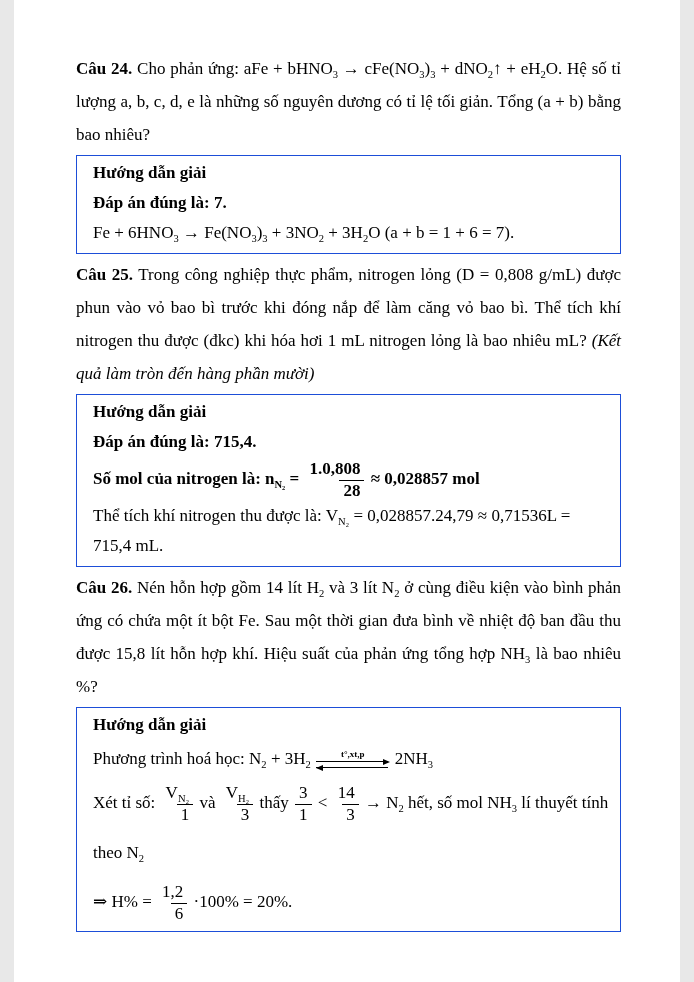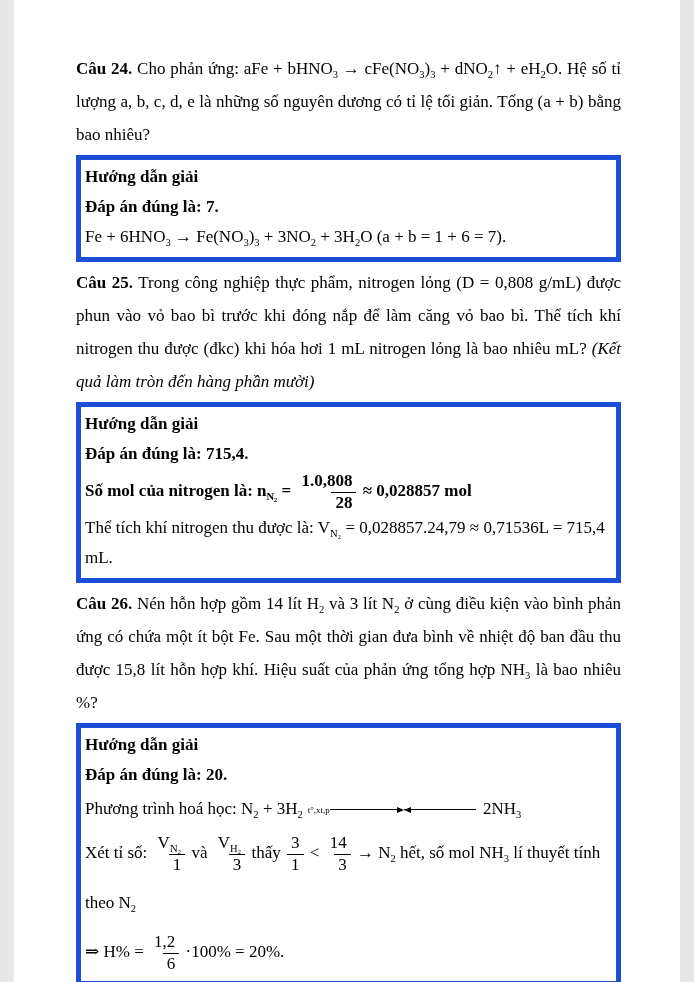--- a/index.html
+++ b/index.html
@@ -3,32 +3,32 @@
 <meta charset="utf-8">
 <style>
   html,body{margin:0;padding:0;background:#e8e8e8;}
   .page{
     width:666px;height:982px;background:#ffffff;box-sizing:border-box;
     padding:52px 59px 0 62px;margin:0 auto;
     font-family:"Liberation Serif","DejaVu Serif",serif;
     color:#000;font-size:17px;position:relative;overflow:hidden;
   }
   .para{text-align:justify;line-height:33px;margin:0;}
-  .hbox{border:5px solid #1d4ed8;margin:4px 0;padding:2px 8px 5px 4px;}
+  .hbox{border:1px solid #1d4ed8;margin:4px 0;padding:2px 8px 5px 16px;}
   .bl{line-height:30px;}
   .bold{font-weight:bold;}
   b{font-weight:bold;}
   i{font-style:italic;}
   sub{font-size:62%;line-height:0;}
   .frac{display:inline-flex;flex-direction:column;align-items:flex-end;
     vertical-align:middle;line-height:1.2;text-align:center;margin:0 2px;}
   .frac .num,.frac .den{padding:0 4px;}
   .frac .den{border-top:1px solid #000;}
-  .eqarrow{display:inline-flex;flex-direction:row;align-items:center;
-    vertical-align:middle;margin:0 5px;}
+  .eqarrow{display:inline-flex;flex-direction:column;align-items:center;
+    vertical-align:middle;margin:0 5px;font-weight:bold;}
   .eqlbl{font-size:9px;line-height:10px;font-family:"Liberation Serif","DejaVu Serif",serif;}
   .harrow{position:relative;width:74px;height:6px;}
   .harrow::before{content:"";position:absolute;left:0;right:2px;top:2px;height:1px;background:#000;}
   .harrow.right::after{content:"";position:absolute;right:0;top:0;width:0;height:0;
     border-top:3px solid transparent;border-bottom:3px solid transparent;border-left:7px solid #000;}
   .harrow.left::after{content:"";position:absolute;left:0;top:0;width:0;height:0;
     border-top:3px solid transparent;border-bottom:3px solid transparent;border-right:7px solid #000;}
 </style>
 </head>
 <body>
@@ -51,21 +51,20 @@
           <span class="num">1.0,808</span>
           <span class="den">28</span>
         </span><span><span> ≈ 0,028857 mol</span></span>
     </div>
     <div class="bl"><span>Thể tích khí nitrogen thu được là: V</span><sub>N₂</sub><span> = 0,028857.24,79 ≈ 0,71536L = 715,4 mL.</span></div>
   </div>
 
   <p class="para"><b>Câu 26.</b><span> Nén hỗn hợp gồm 14 lít H</span><sub>2</sub><span> và 3 lít N</span><sub>2</sub><span> ở cùng điều kiện vào bình phản ứng có chứa một ít bột Fe. Sau một thời gian đưa bình về nhiệt độ ban đầu thu được 15,8 lít hỗn hợp khí. Hiệu suất của phản ứng tổng hợp NH</span><sub>3</sub><span> là bao nhiêu %?</span></p>
   <div class="hbox">
     <div class="bl bold">Hướng dẫn giải</div>
-    <div class="bl bold">Đáp án đúng là: 20.</div>
     <div class="bl" style="line-height:38px;">
       <span><span>Phương trình hoá học: N</span><sub>2</sub><span> + 3H</span><sub>2</sub></span><span class="eqarrow">
           <span class="eqlbl">t°,xt,p</span>
           <span class="harrow right"></span>
           <span class="harrow left"></span>
         </span><span><span>2NH</span><sub>3</sub></span>
     </div>
     <div class="bl" style="line-height:50px;">
       <span><span>Xét tỉ số: </span></span><span class="frac">
           <span class="num"><span>V</span><sub>N₂</sub></span>

